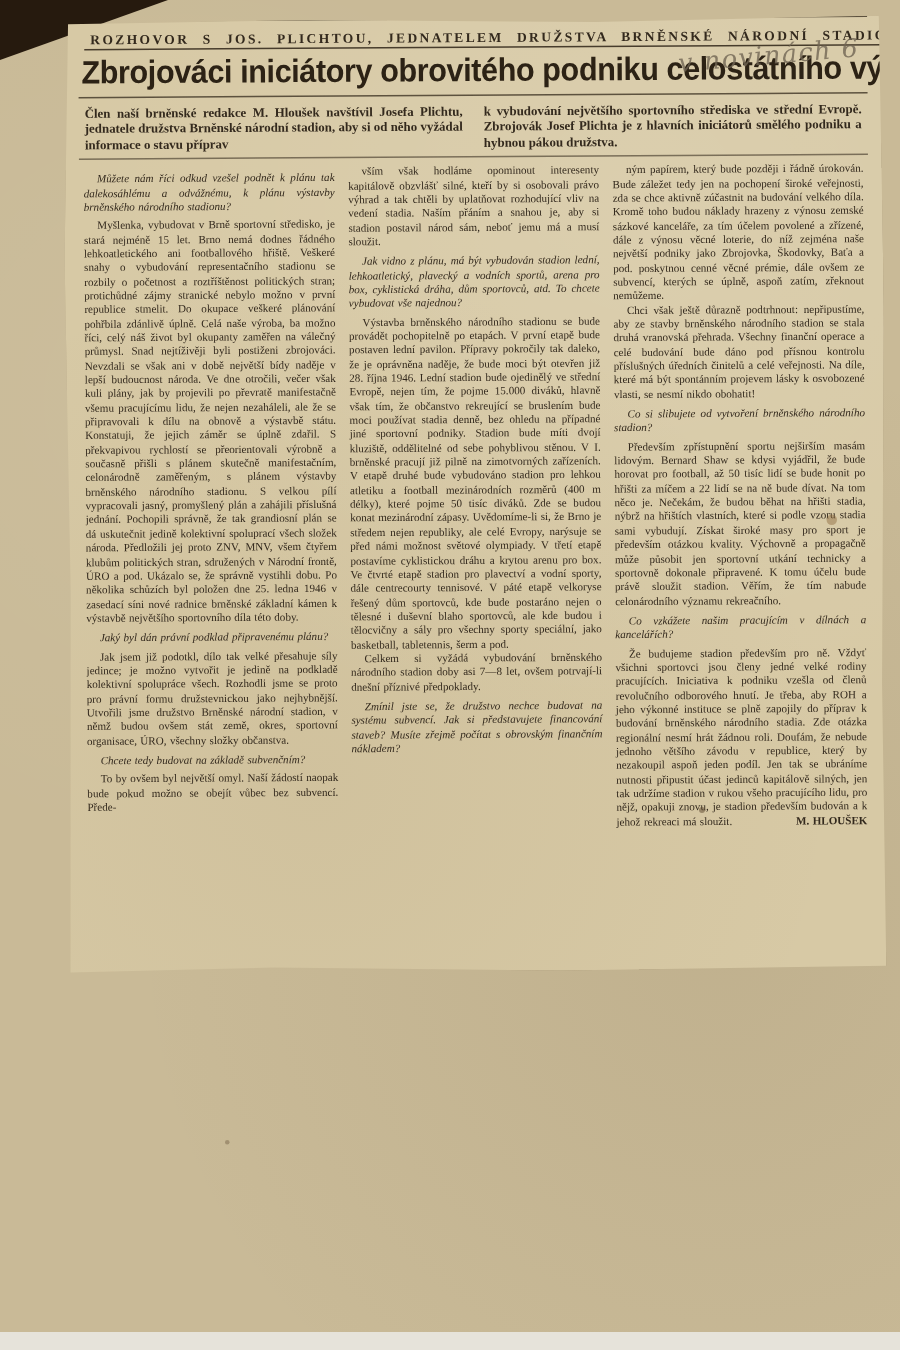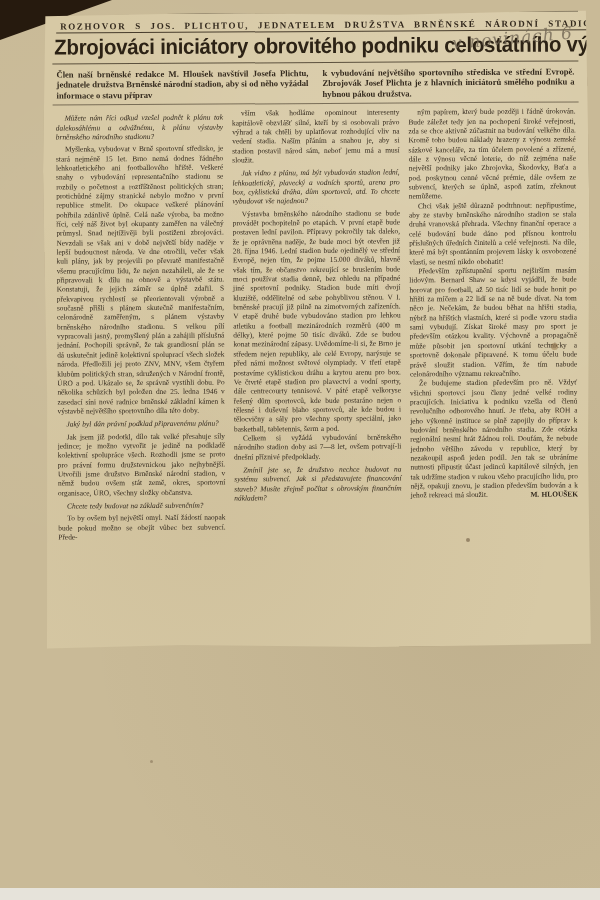--- a/index.html
+++ b/index.html
@@ -135,21 +135,23 @@
     <div class="col">
         <p class="para normal">vším však hodláme opominout interesenty kapitálově obzvlášť silné, kteří by si osobovali právo výhrad a tak chtěli by uplatňovat rozhodující vliv na vedení stadia. Naším přáním a snahou je, aby si stadion postavil národ sám, neboť jemu má a musí sloužit.</p>
         <p class="para question">Jak vidno z plánu, má být vybudován stadion lední, lehkoatletický, plavecký a vodních sportů, arena pro box, cyklistická dráha, dům sportovců, atd. To chcete vybudovat vše najednou?</p>
         <p class="para normal">Výstavba brněnského národního stadionu se bude provádět pochopitelně po etapách. V první etapě bude postaven lední pavilon. Přípravy pokročily tak daleko, že je oprávněna naděje, že bude moci být otevřen již 28. října 1946. Lední stadion bude ojedinělý ve střední Evropě, nejen tím, že pojme 15.000 diváků, hlavně však tím, že občanstvo rekreující se bruslením bude moci používat stadia denně, bez ohledu na případné jiné sportovní podniky. Stadion bude míti dvojí kluziště, oddělitelné od sebe pohyblivou stěnou. V I. brněnské pracují již pilně na zimotvorných zařízeních. V etapě druhé bude vybudováno stadion pro lehkou atletiku a football mezinárodních rozměrů (400 m délky), které pojme 50 tisíc diváků. Zde se budou konat mezinárodní zápasy. Uvědomíme-li si, že Brno je středem nejen republiky, ale celé Evropy, narýsuje se před námi možnost světové olympiady. V třetí etapě postavíme cyklistickou dráhu a krytou arenu pro box. Ve čtvrté etapě stadion pro plavectví a vodní sporty, dále centrecourty tennisové. V páté etapě velkoryse řešený dům sportovců, kde bude postaráno nejen o tělesné i duševní blaho sportovců, ale kde budou i tělocvičny a sály pro všechny sporty speciální, jako basketball, tabletennis, šerm a pod.</p>
         <p class="para normal">Celkem si vyžádá vybudování brněnského národního stadion doby asi 7—8 let, ovšem potrvají-li dnešní příznivé předpoklady.</p>
         <p class="para question">Zmínil jste se, že družstvo nechce budovat na systému subvencí. Jak si představujete financování staveb? Musíte zřejmě počítat s obrovským finančním nákladem?</p>
       </div>
     <div class="col">
         <p class="para normal">ným papírem, který bude později i řádně úrokován. Bude záležet tedy jen na pochopení široké veřejnosti, zda se chce aktivně zúčastnit na budování velkého díla. Kromě toho budou náklady hrazeny z výnosu zemské sázkové kanceláře, za tím účelem povolené a zřízené, dále z výnosu věcné loterie, do níž zejména naše největší podniky jako Zbrojovka, Škodovky, Baťa a pod. poskytnou cenné věcné prémie, dále ovšem ze subvencí, kterých se úplně, aspoň zatím, zřeknout nemůžeme.</p>
         <p class="para normal">Chci však ještě důrazně podtrhnout: nepřipustíme, aby ze stavby brněnského národního stadion se stala druhá vranovská přehrada. Všechny finanční operace a celé budování bude dáno pod přísnou kontrolu příslušných úředních činitelů a celé veřejnosti. Na díle, které má být spontánním projevem lásky k osvobozené vlasti, se nesmí nikdo obohatit!</p>
+        <p class="para question">Co si slibujete od vytvoření brněnského národního stadion?</p>
         <p class="para normal">Především zpřístupnění sportu nejširším masám lidovým. Bernard Shaw se kdysi vyjádřil, že bude horovat pro football, až 50 tisíc lidí se bude honit po hřišti za míčem a 22 lidí se na ně bude dívat. Na tom něco je. Nečekám, že budou běhat na hřišti stadia, nýbrž na hřištích vlastních, které si podle vzoru stadia sami vybudují. Získat široké masy pro sport je především otázkou kvality. Výchovně a propagačně může působit jen sportovní utkání technicky a sportovně dokonale připravené. K tomu účelu bude právě sloužit stadion. Věřím, že tím nabude celonárodního významu rekreačního.</p>
+        <p class="para question">Co vzkážete našim pracujícím v dílnách a kancelářích?</p>
         <p class="para normal">Že budujeme stadion především pro ně. Vždyť všichni sportovci jsou členy jedné velké rodiny pracujících. Iniciativa k podniku vzešla od členů revolučního odborového hnutí. Je třeba, aby ROH a jeho výkonné instituce se plně zapojily do příprav k budování brněnského národního stadia. Zde otázka regionální nesmí hrát žádnou roli. Doufám, že nebude jednoho většího závodu v republice, který by nezakoupil aspoň jeden podíl. Jen tak se ubráníme nutnosti připustit účast jedinců kapitálově silných, jen tak udržíme stadion v rukou všeho pracujícího lidu, pro nějž, opakuji znovu, je stadion především budován a k jehož rekreaci má sloužit.</p>
         <p class="para byline">M. HLOUŠEK</p>
       </div>
   </div>
 </div>
 
 <div class="annotation">v novinách 6</div>
 
 <div class="stain s1"></div>
 <div class="stain s2"></div>

